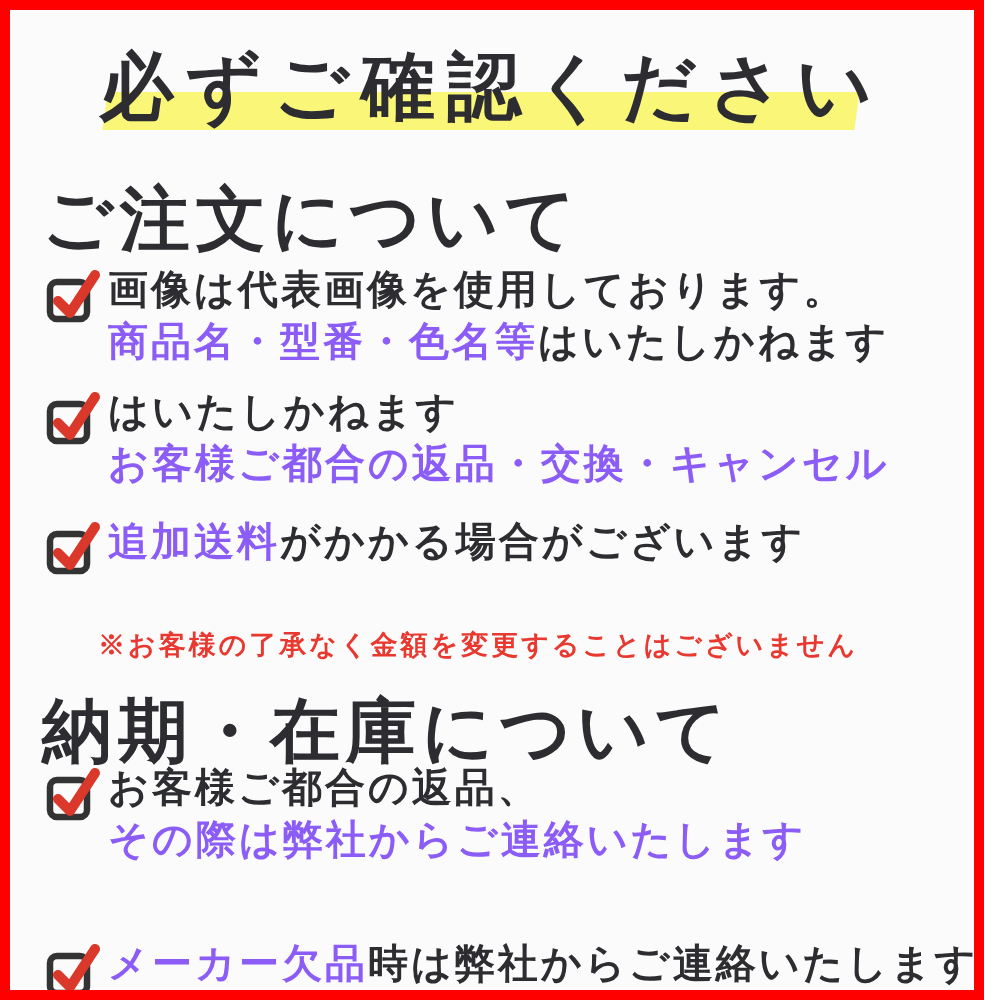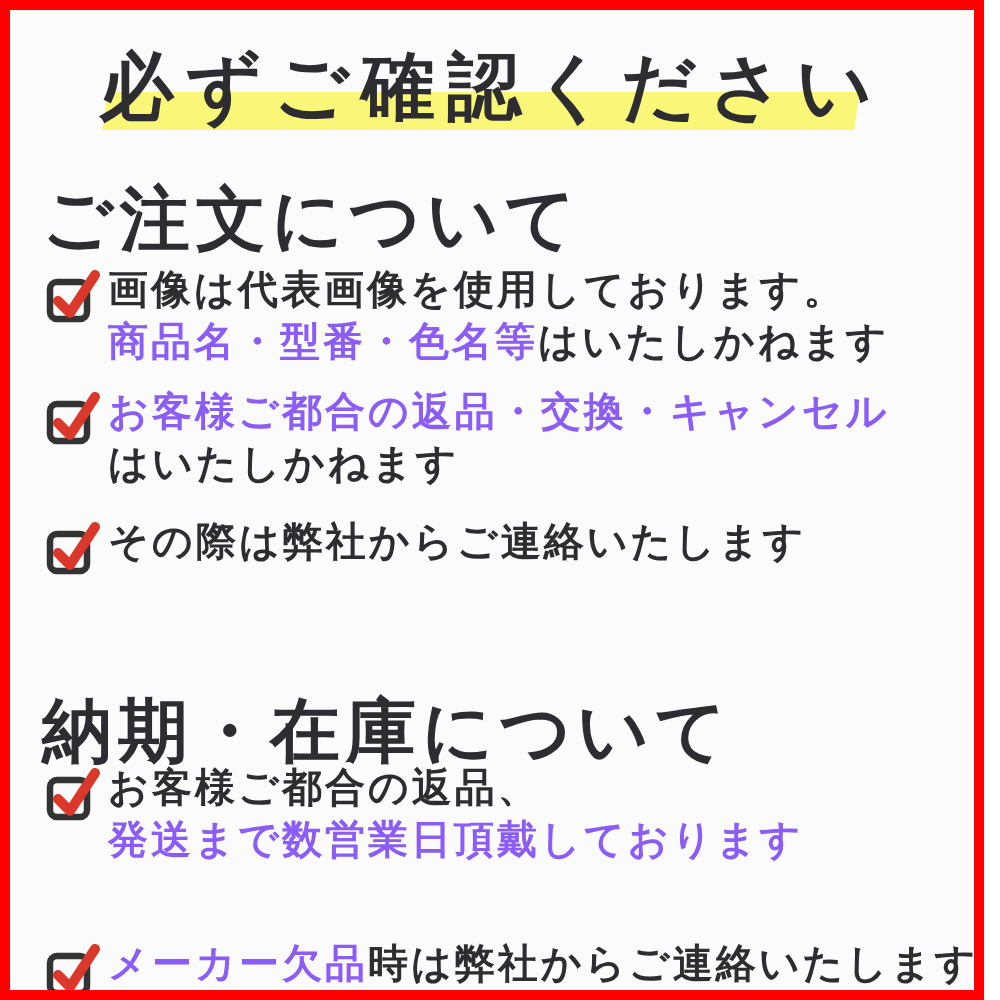--- a/index.html
+++ b/index.html
@@ -89,50 +89,51 @@
   </div>
 
   <div class="item item-2">
     <span class="checkbox">
       <svg width="52" height="56" viewBox="0 0 52 56">
         <rect x="4" y="16" width="37" height="37" rx="7" fill="none" stroke="#333333" stroke-width="6.5"></rect>
         <path d="M12 35 L24 47 L49 9" fill="none" stroke="#d9382b" stroke-width="10" stroke-linecap="round" stroke-linejoin="round"></path>
       </svg>
     </span>
     <div class="item-text">
+      <div><span class="t-black">はいたしかねます</span></div>
       <div><span class="t-red">お客様ご都合の返品・交換・キャンセル</span></div>
-      <div><span class="t-black">はいたしかねます</span></div>
     </div>
   </div>
 
   <div class="item item-3">
     <span class="checkbox">
       <svg width="52" height="56" viewBox="0 0 52 56">
         <rect x="4" y="16" width="37" height="37" rx="7" fill="none" stroke="#333333" stroke-width="6.5"></rect>
         <path d="M12 35 L24 47 L49 9" fill="none" stroke="#d9382b" stroke-width="10" stroke-linecap="round" stroke-linejoin="round"></path>
       </svg>
     </span>
     <div class="item-text">
-      <div><span class="t-black">その際は弊社からご連絡いたします</span></div>
+      <div><span class="t-red">追加送料</span><span class="t-black">がかかる場合がございます</span></div>
     </div>
   </div>
 
+  <div class="note">※お客様の了承なく金額を変更することはございません</div>
 
   <div class="heading heading-2">納期・在庫について</div>
 
   <div class="item item-4">
     <span class="checkbox">
       <svg width="52" height="56" viewBox="0 0 52 56">
         <rect x="4" y="16" width="37" height="37" rx="7" fill="none" stroke="#333333" stroke-width="6.5"></rect>
         <path d="M12 35 L24 47 L49 9" fill="none" stroke="#d9382b" stroke-width="10" stroke-linecap="round" stroke-linejoin="round"></path>
       </svg>
     </span>
     <div class="item-text">
       <div><span class="t-black">お客様ご都合の返品、</span></div>
-      <div><span class="t-red">発送まで数営業日頂戴しております</span></div>
+      <div><span class="t-red">その際は弊社からご連絡いたします</span></div>
     </div>
   </div>
 
   <div class="item item-5">
     <span class="checkbox">
       <svg width="52" height="56" viewBox="0 0 52 56">
         <rect x="4" y="16" width="37" height="37" rx="7" fill="none" stroke="#333333" stroke-width="6.5"></rect>
         <path d="M12 35 L24 47 L49 9" fill="none" stroke="#d9382b" stroke-width="10" stroke-linecap="round" stroke-linejoin="round"></path>
       </svg>
     </span>

